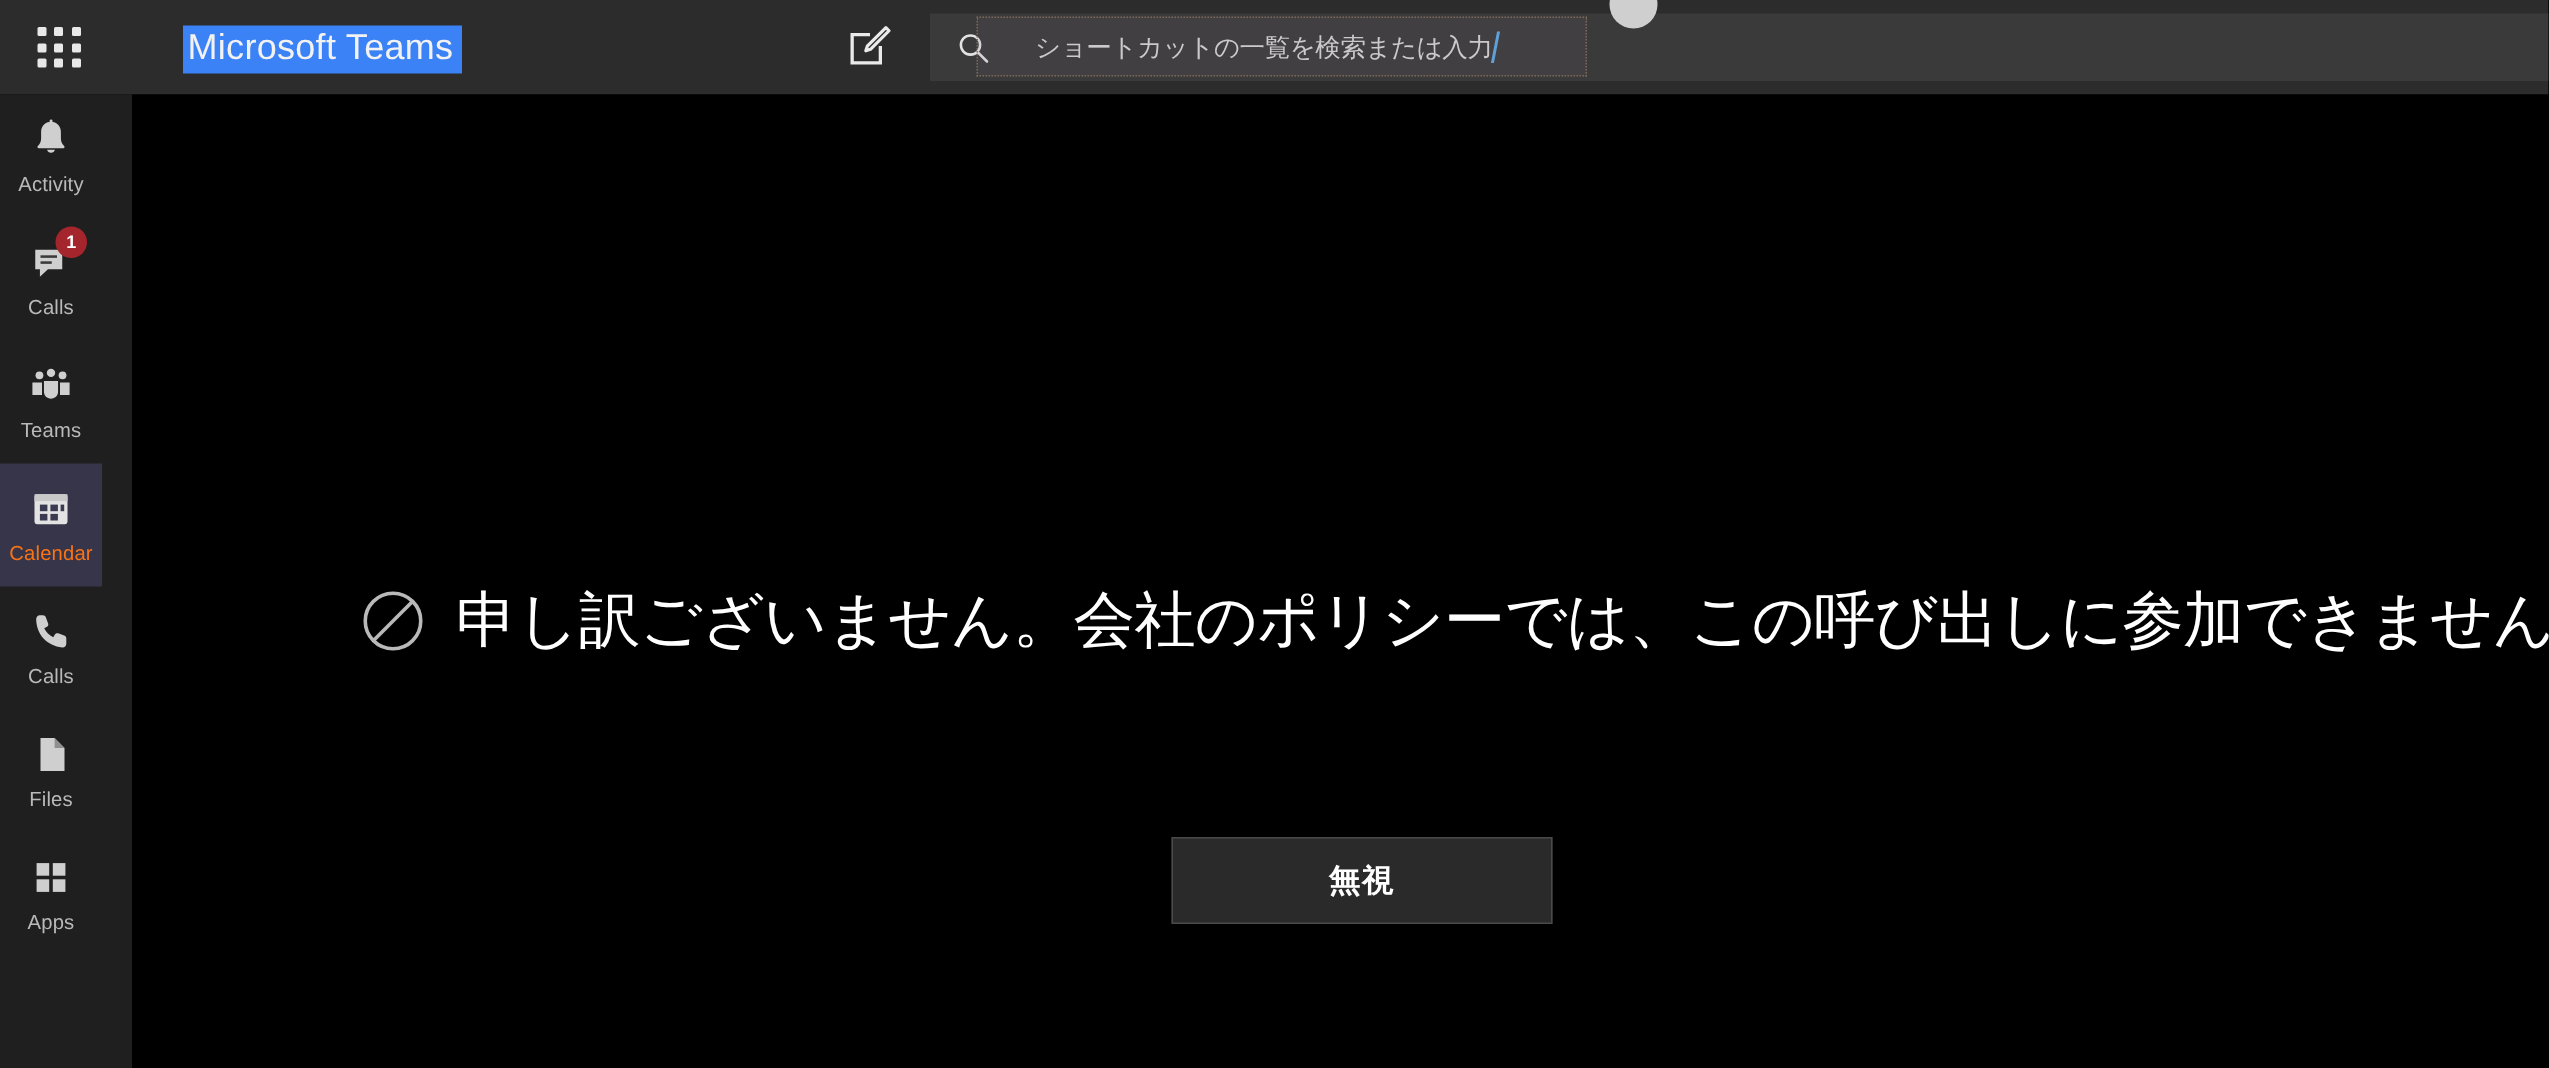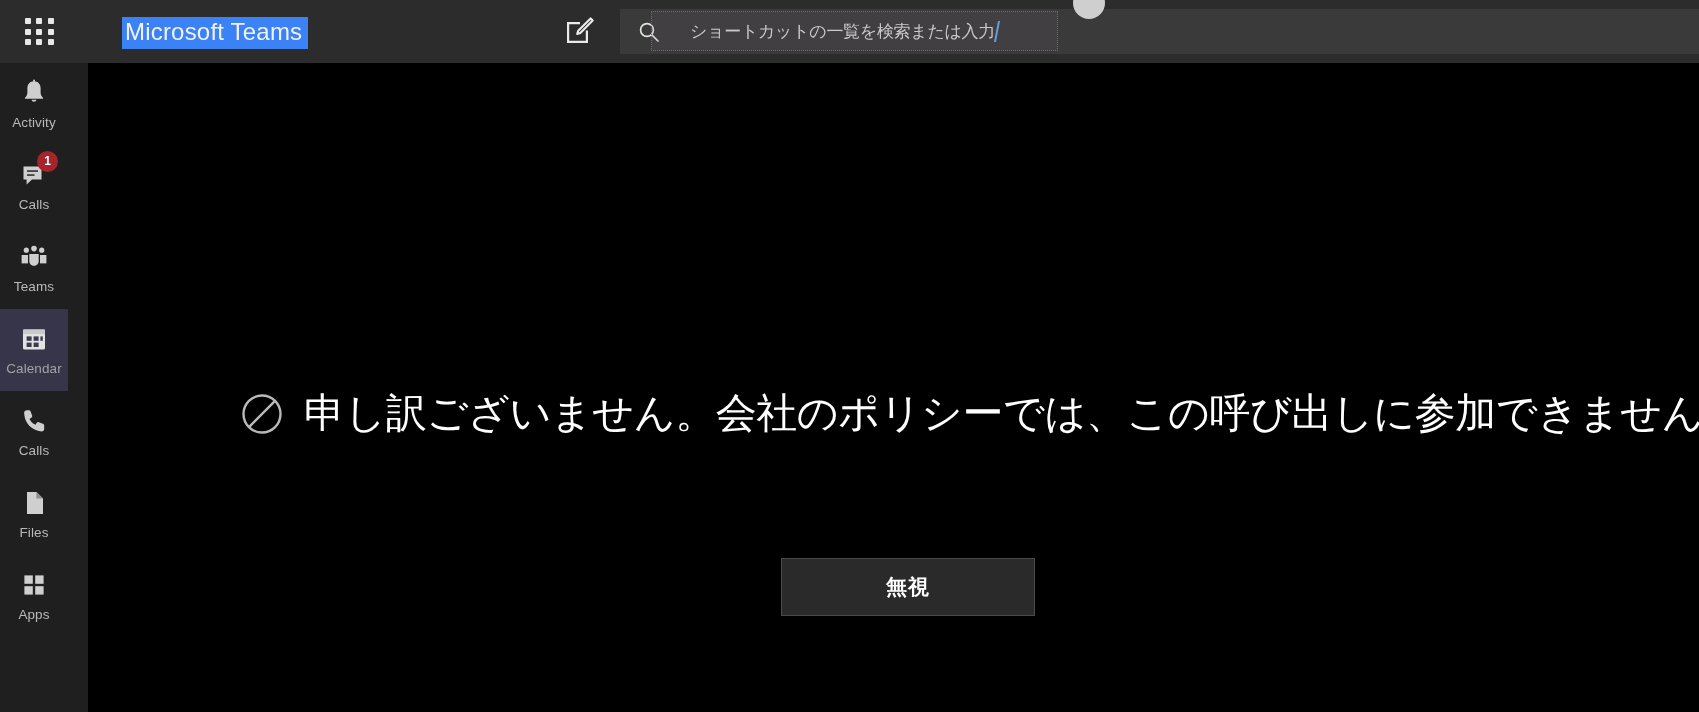--- a/index.html
+++ b/index.html
@@ -161,21 +161,21 @@
   .rail-item .rail-label {
     margin-top: 7px;
     font-size: 13.5px;
     color: #b9b9b9;
     letter-spacing: 0.1px;
   }
   .rail-item.selected {
     background: #36354a;
   }
   .rail-item.selected .rail-label {
-    color: #a3a3a3;
+    color: #f97316;
   }
 
   .badge {
     position: absolute;
     left: 18px;
     top: -9px;
     min-width: 21px;
     height: 21px;
     border-radius: 50%;
     background: #a4262c;

